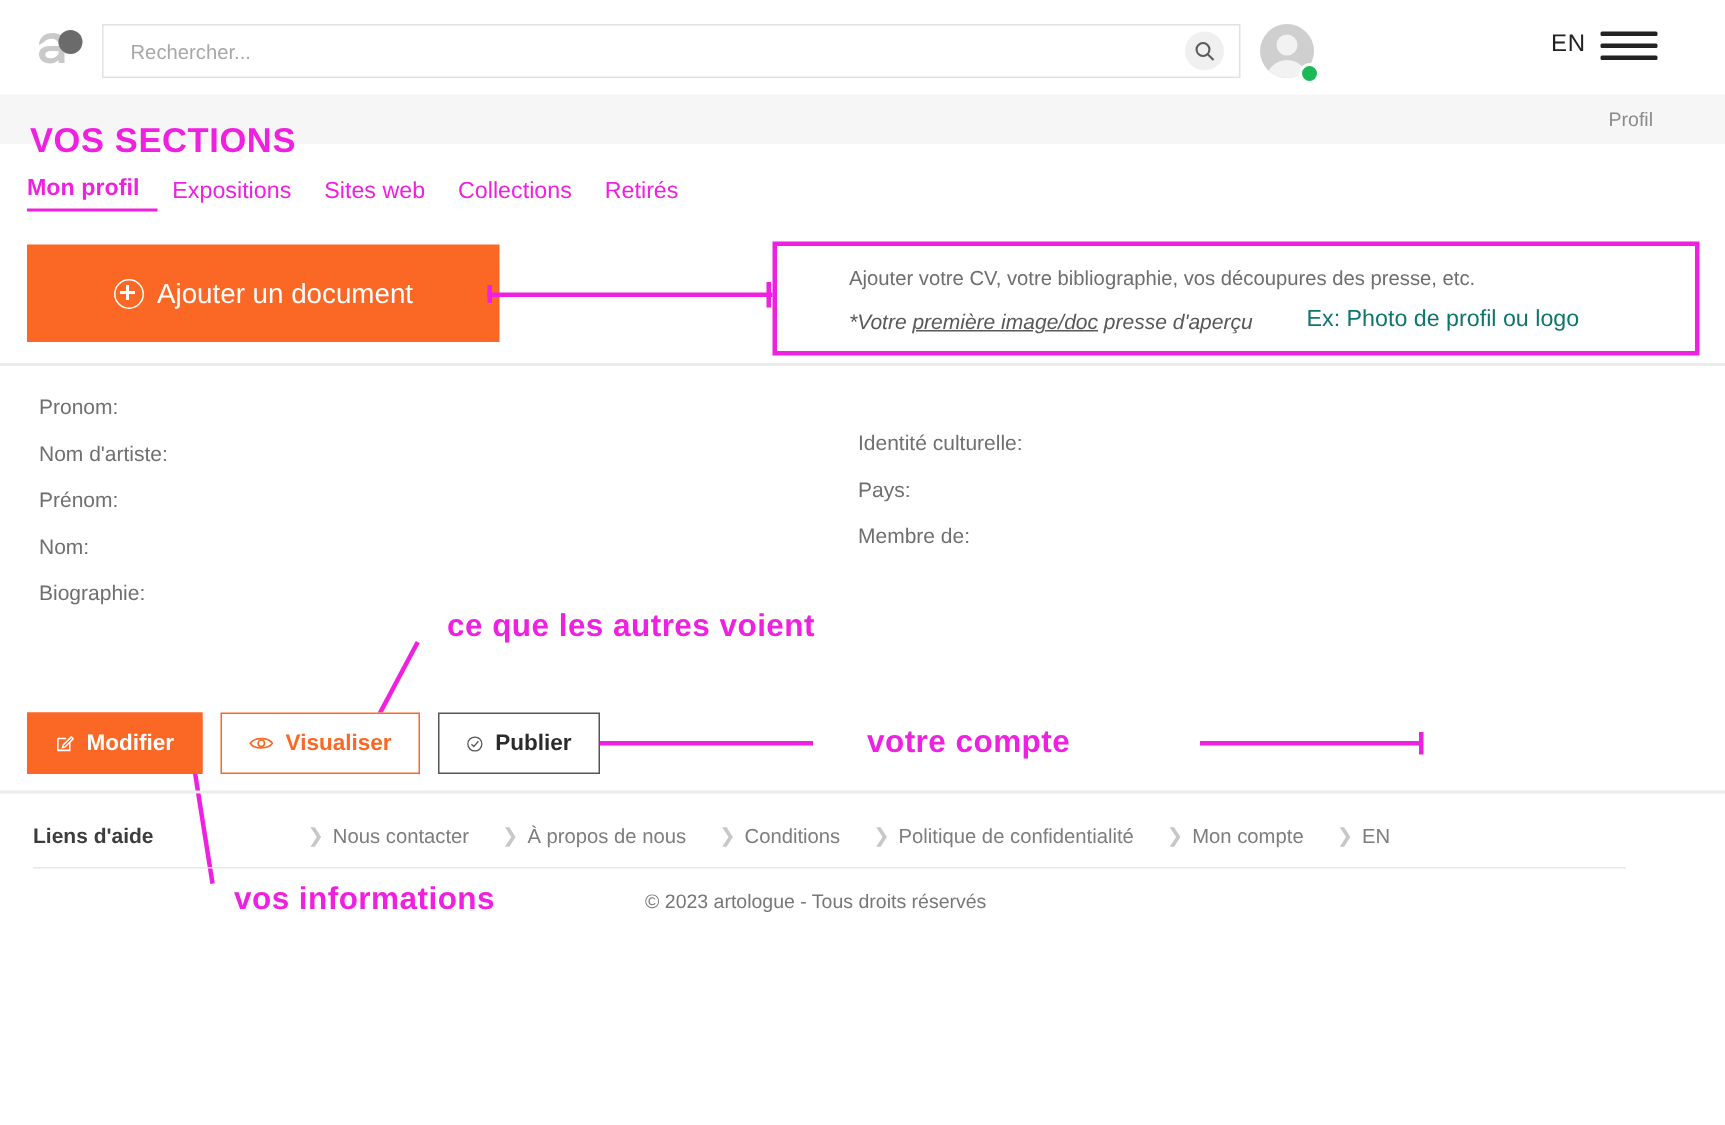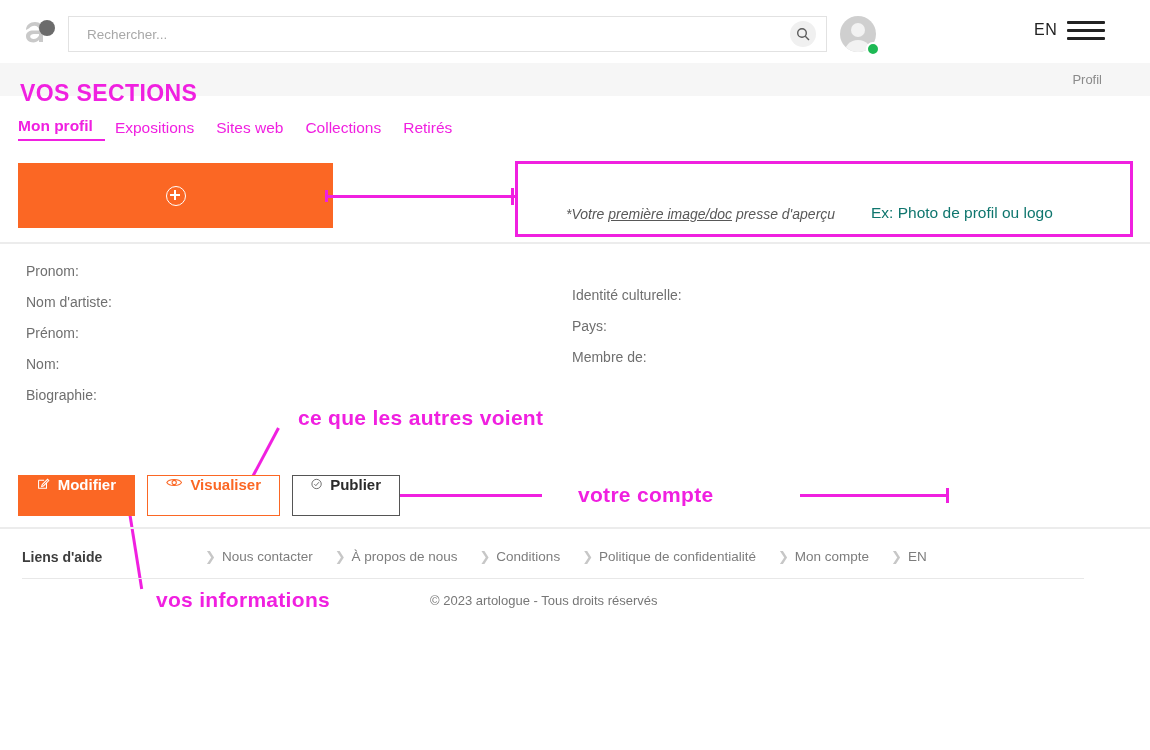--- a/index.html
+++ b/index.html
@@ -140,21 +140,21 @@
   .diag-mod{left:128px;top:512px;transform:rotate(-9deg);height:78px;}
 
   .h-publier{left:396px;top:494px;width:146px;height:3px;}
   .h-publier-tick{left:394px;top:488px;width:3px;height:15px;}
   .h-supprimer{left:800px;top:494px;width:148px;height:3px;}
   .h-supprimer-tick{left:946px;top:488px;width:3px;height:15px;}
 
   
   .btnrow{position:absolute;left:18px;top:475px;display:flex;gap:12px;align-items:center;}
   .btn{
-    height:41px;box-sizing:border-box;display:flex;align-items:flex-start;justify-content:center;
+    height:41px;box-sizing:border-box;display:flex;align-items:center;justify-content:center;
     gap:8px;font-size:15px;font-weight:700;cursor:pointer;background:#fff;padding:0 18px;
   }
   .btn-modifier{background:#fb6724;color:#fff;border:1px solid #fb6724;width:117px;}
   .btn-visualiser{border:1px solid #fb6724;color:#fb6724;width:133px;}
   .btn-publier{border:1px solid #555;color:#2b2b2b;width:108px;}
   .btn-supprimer{
     position:absolute;left:956px;top:475px;width:142px;height:41px;box-sizing:border-box;
     border:1px solid #666;background:#fff;color:#2b2b2b;font-size:15px;font-weight:700;
     display:flex;align-items:center;justify-content:center;gap:8px;cursor:pointer;
   }
@@ -214,27 +214,29 @@
   <div class="tabs">
     <div class="tab active">Mon profil</div>
     <div class="tab">Expositions</div>
     <div class="tab">Sites web</div>
     <div class="tab">Collections</div>
     <div class="tab">Retirés</div>
   </div>
 
   <div class="adddoc">
     <span class="plus-circle"></span>
+    <span>Ajouter un document</span>
   </div>
 
   <div class="conn-doc"></div>
   <div class="conn-doc-tick"></div>
   <div class="conn-doc-tick2"></div>
 
   <div class="callout">
+    <div class="callout-l1">Ajouter votre CV, votre bibliographie, vos découpures des presse, etc.</div>
     <div class="callout-l2">
       <span>*Votre </span><u>première image/doc</u><span> presse d'aperçu</span>
     </div>
     <div class="callout-ex">Ex: Photo de profil ou logo</div>
   </div>
 
   <div class="divider d1"></div>
 
   <div class="fields">
     <div class="fcol left">

